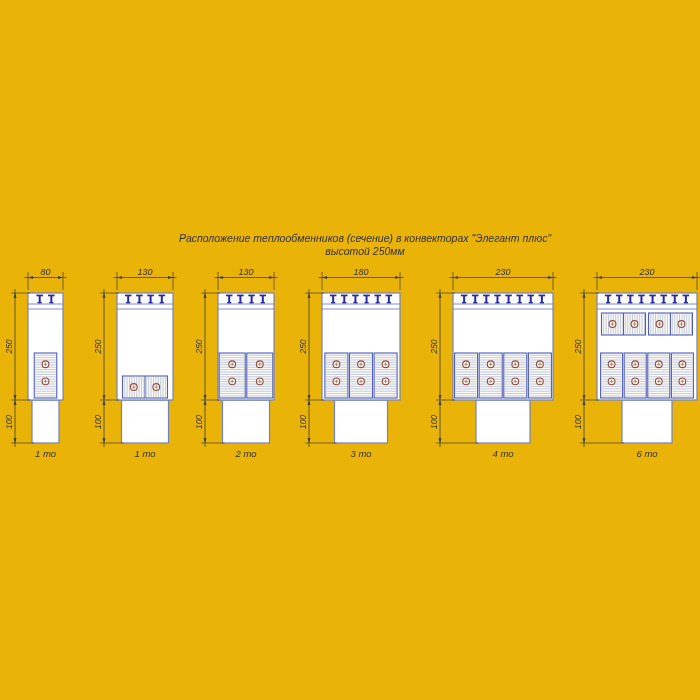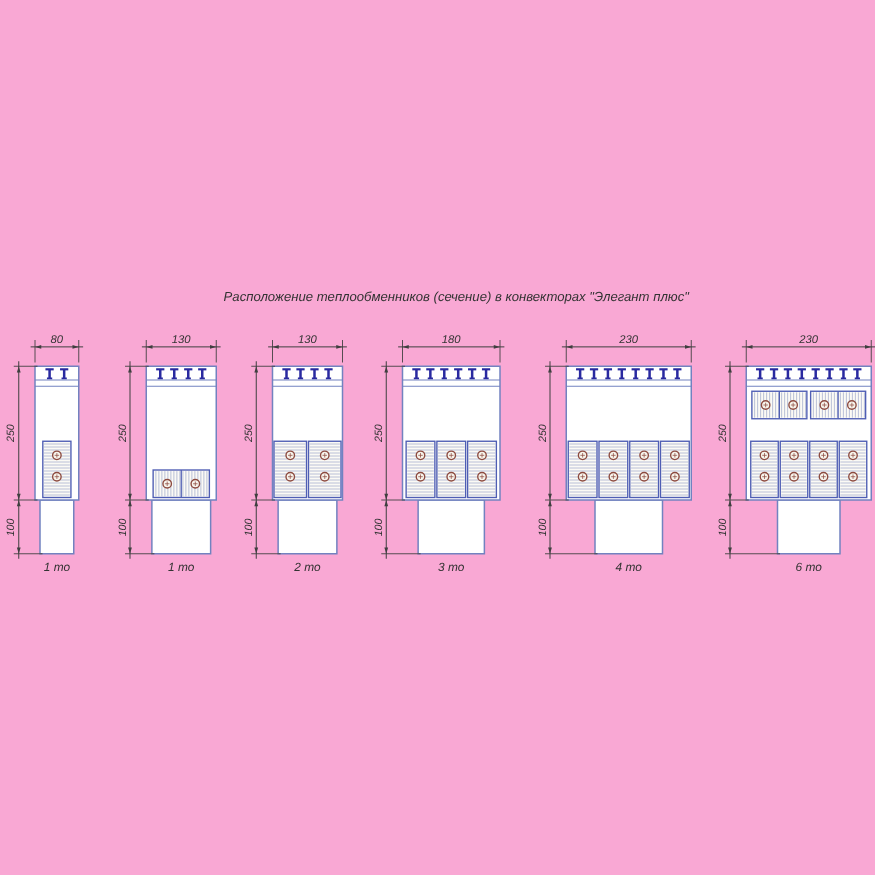--- a/index.html
+++ b/index.html
@@ -1,28 +1,29 @@
 <!DOCTYPE html>
 <html><head>
 <meta charset="utf-8">
 <style>
   html,body{margin:0;padding:0;background:#ffffff;}
-  .canvas{position:relative;width:700px;height:700px;background:#f9a8d4;overflow:hidden;
+  .canvas{position:relative;width:700px;height:700px;background:#eab308;overflow:hidden;
           font-family:"Liberation Sans", sans-serif;}
   .title{position:absolute;top:232px;left:30px;width:670px;text-align:center;
          font-style:italic;font-size:10.5px;line-height:13px;color:#333;}
   svg{position:absolute;left:0;top:0;}
   text{font-family:"Liberation Sans", sans-serif;font-style:italic;}
 </style>
 </head>
 <body>
 
 <div class="canvas">
   <div class="title">
     <div>Расположение теплообменников (сечение) в конвекторах "Элегант плюс"</div>
+    <div>высотой 250мм</div>
   </div>
   <svg id="drawing" width="700" height="700">
       <g>
         <rect x="32" y="400" width="27" height="43" fill="#fff" stroke="#7282c0" stroke-width="1.2"></rect>
         <rect x="28" y="293" width="35" height="107" fill="#fff" stroke="#7282c0" stroke-width="1.2"></rect>
         <line x1="28" y1="304" x2="63" y2="304" stroke="#7282c0" stroke-width="0.9"></line>
         <line x1="28" y1="309" x2="63" y2="309" stroke="#7282c0" stroke-width="0.9"></line>
         <g>
           <rect x="36.36666666666667" y="294.6" width="6.6" height="1.7" fill="#2929a0"></rect>
           <rect x="38.666666666666664" y="295.6" width="2" height="7.2" fill="#2929a0"></rect>

